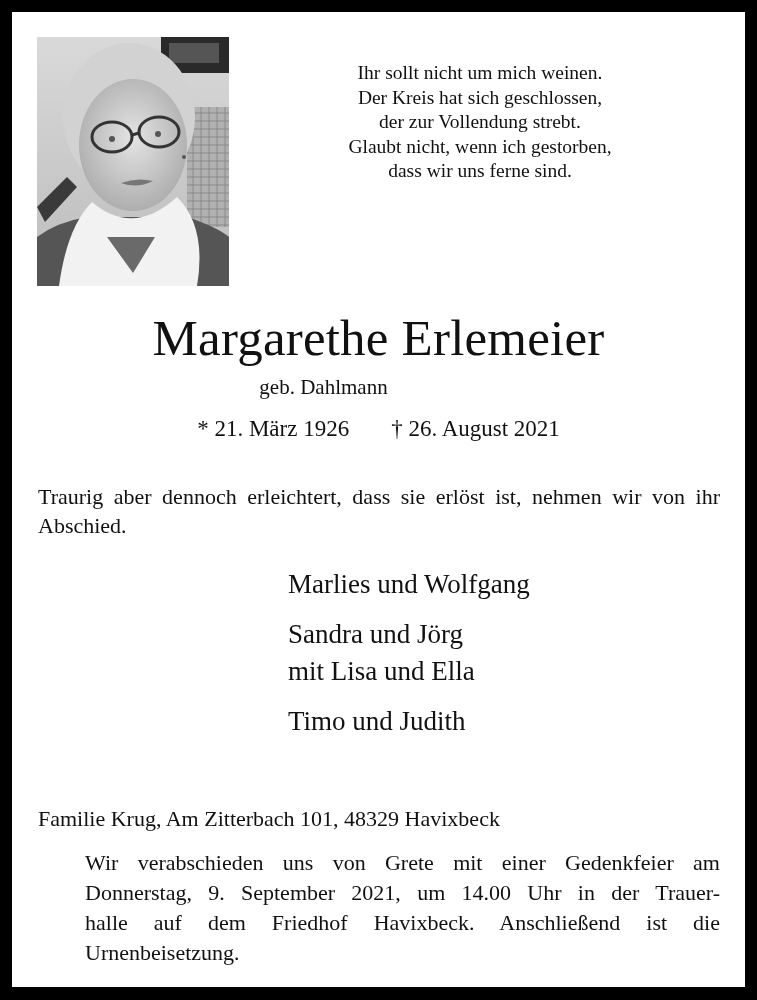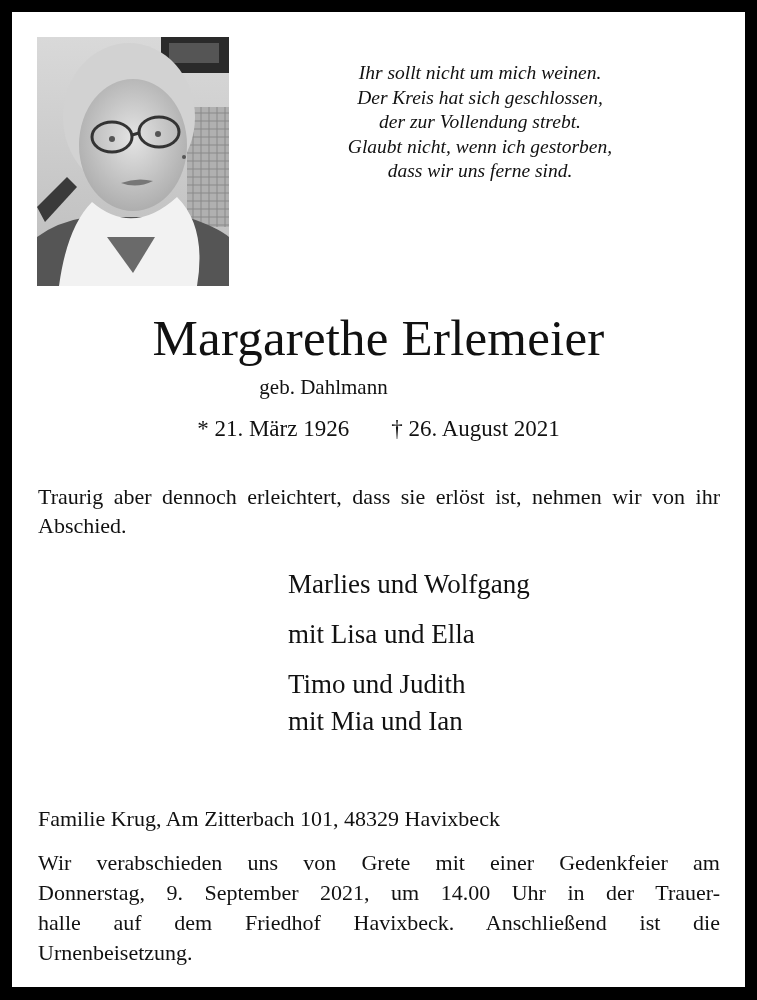--- a/index.html
+++ b/index.html
@@ -35,21 +35,21 @@
     .photo svg { display: block; }
     .poem {
       position: absolute;
       left: 258px;
       top: 49px;
       width: 420px;
       text-align: center;
       font-size: 19.5px;
       line-height: 24.5px;
     }
-    .poem div { white-space: nowrap; font-style: italic; }
+    .poem div { white-space: nowrap; }
     .name {
       position: absolute;
       left: 0;
       top: 296px;
       width: 733px;
       text-align: center;
       font-size: 51px;
       line-height: 60px;
       letter-spacing: 0.2px;
     }
@@ -106,20 +106,21 @@
       top: 836px;
       width: 682px;
       font-size: 22px;
       line-height: 30px;
     }
     .ceremony .line {
       display: block;
       text-align: justify;
       text-align-last: justify;
       white-space: nowrap;
+      margin-left: 47px;
     }
     .ceremony .line.last { text-align-last: left; }
   </style>
 </head>
 <body>
 
 <div class="card">
 
   <div class="photo" title="Portrait of an elderly woman with glasses and a white knitted scarf">
     <svg width="192" height="249" viewBox="0 0 192 249">
@@ -179,25 +180,25 @@
   <div class="maiden">geb. Dahlmann</div>
   <div class="dates"><span>* 21. März 1926</span><span class="gap"></span><span>† 26. August 2021</span></div>
 
   <div class="intro">Traurig aber dennoch erleichtert, dass sie erlöst ist, nehmen wir von ihr Abschied.</div>
 
   <div class="mourners">
     <div class="group">
       <div>Marlies und Wolfgang</div>
     </div>
     <div class="group">
+      <div>Sandra und Jörg</div>
       <div>mit Lisa und Ella</div>
     </div>
     <div class="group">
       <div>Timo und Judith</div>
-      <div>mit Mia und Ian</div>
     </div>
   </div>
 
   <div class="address">Familie Krug, Am Zitterbach 101, 48329 Havixbeck</div>
 
   <div class="ceremony">
     <span class="line">Wir verabschieden uns von Grete mit einer Gedenkfeier am</span>
     <span class="line">Donnerstag, 9. September 2021, um 14.00 Uhr in der Trauer-</span>
     <span class="line">halle auf dem Friedhof Havixbeck. Anschließend ist die</span>
     <span class="line last">Urnenbeisetzung.</span>

